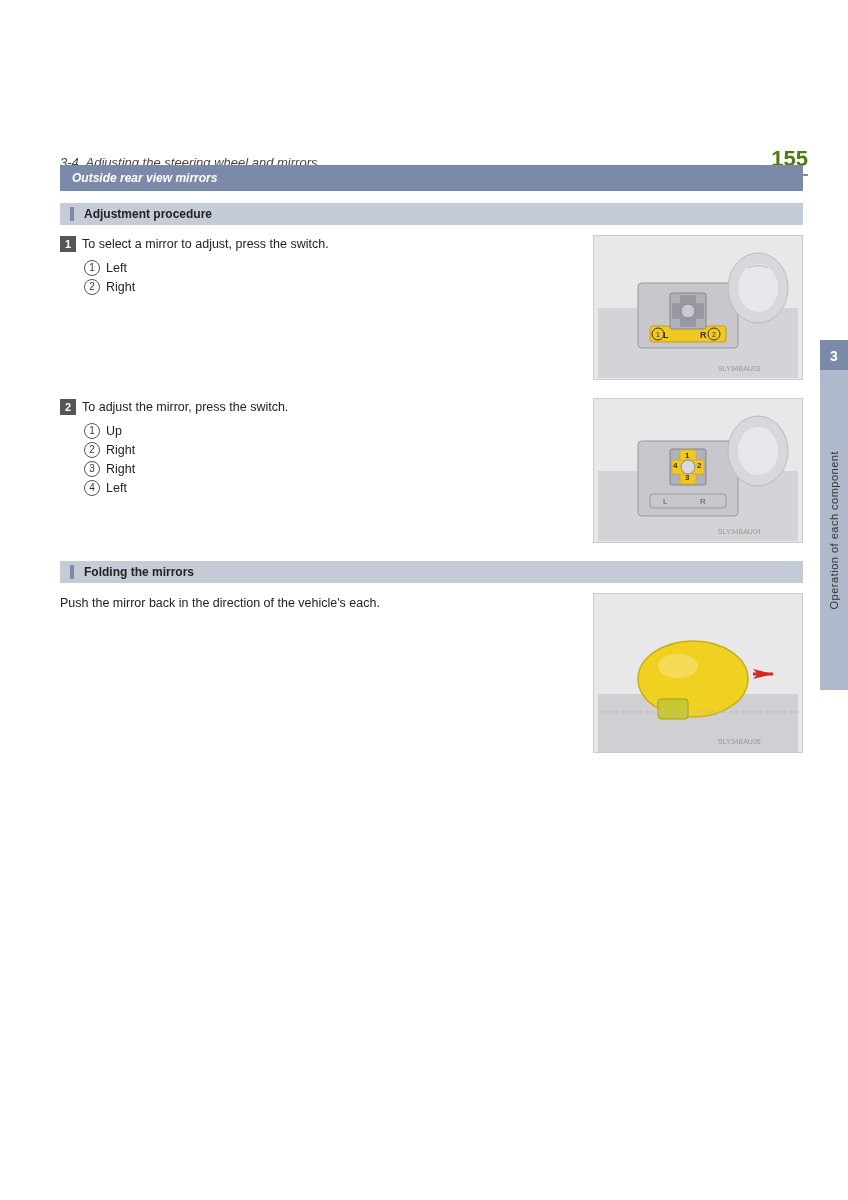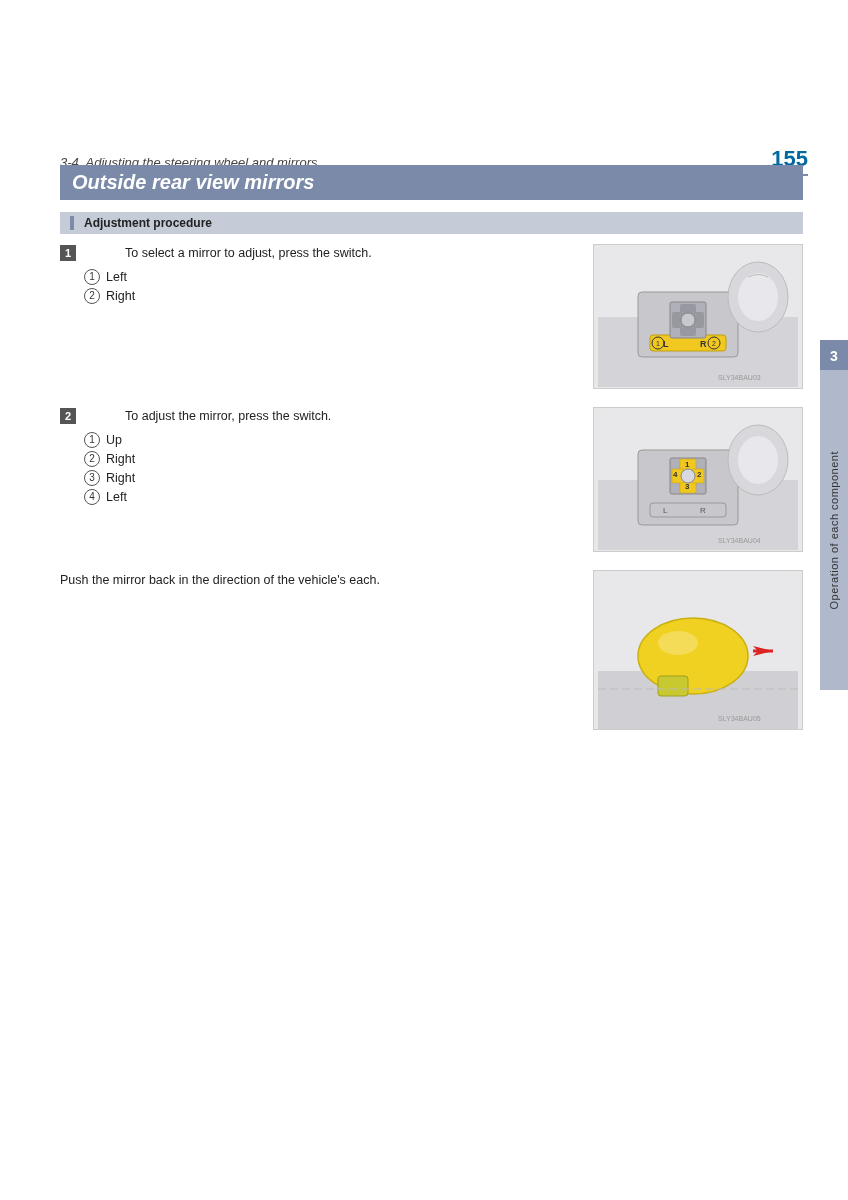--- a/index.html
+++ b/index.html
@@ -68,37 +68,37 @@
       align-items: flex-end;
     }
     .header-title {
       font-size: 13px;
       color: #444;
       font-style: italic;
     }
     .header-page-num {
       font-size: 22px;
       font-weight: bold;
-      color: #0369a1;
+      color: #4d7c0f;
       line-height: 1;
     }
 
     
     .main-content {
       position: absolute;
       top: 165px;
       left: 60px;
       right: 45px;
     }
 
     
     .section-banner {
       background: #7a8aa8;
       color: #fff;
-      font-size: 20px;
+      font-size: 12px;
       font-weight: bold;
       padding: 6px 12px;
       margin-bottom: 12px;
       font-style: italic;
     }
 
     
     .subsection-header {
       background: #c5ccd8;
       color: #222;
@@ -149,21 +149,20 @@
       height: 16px;
       display: flex;
       align-items: center;
       justify-content: center;
       flex-shrink: 0;
       margin-top: 1px;
     }
     .step-text {
       font-size: 12.5px;
       line-height: 1.5;
-      margin-left: 43px;
     }
 
     .circle-list {
       list-style: none;
       margin-left: 24px;
       margin-top: 4px;
     }
     .circle-list li {
       display: flex;
       align-items: center;
@@ -339,20 +338,24 @@
             <text x="102" y="103" font-size="8" fill="#555">R</text>
 
             <ellipse cx="160" cy="50" rx="30" ry="35" fill="#d8d8dc" stroke="#bbb" stroke-width="1"></ellipse>
             <ellipse cx="160" cy="50" rx="20" ry="24" fill="#e8e8ec"></ellipse>
             <text x="120" y="133" font-size="7" fill="#999">SLY34BAU04</text>
           </svg>
         </div>
       </div>
     </div>
 
+    <div class="subsection-header">
+      <span class="subsection-header-bar"></span>
+      <span>Folding the mirrors</span>
+    </div>
 
     <div class="content-block">
       <div class="text-col">
         <p class="fold-text">Push the mirror back in the direction of the vehicle's each.</p>
       </div>
       <div class="img-col">
         <div class="img-box img-box-3">
 
           <svg width="200" height="158" viewBox="0 0 200 158">
             <rect x="0" y="0" width="200" height="158" fill="#e8e8ea"></rect>

